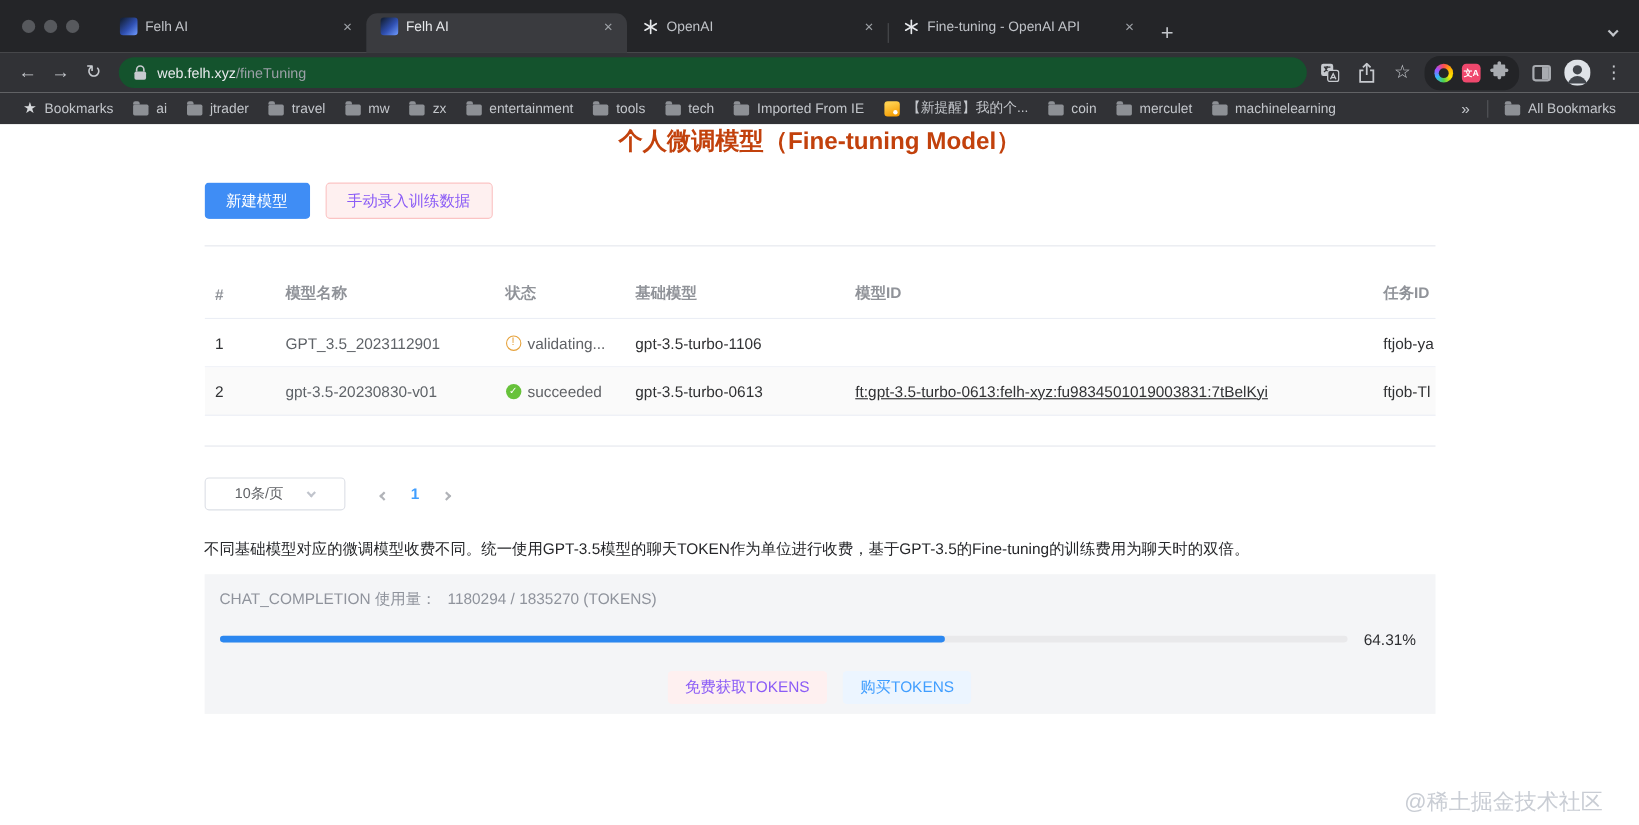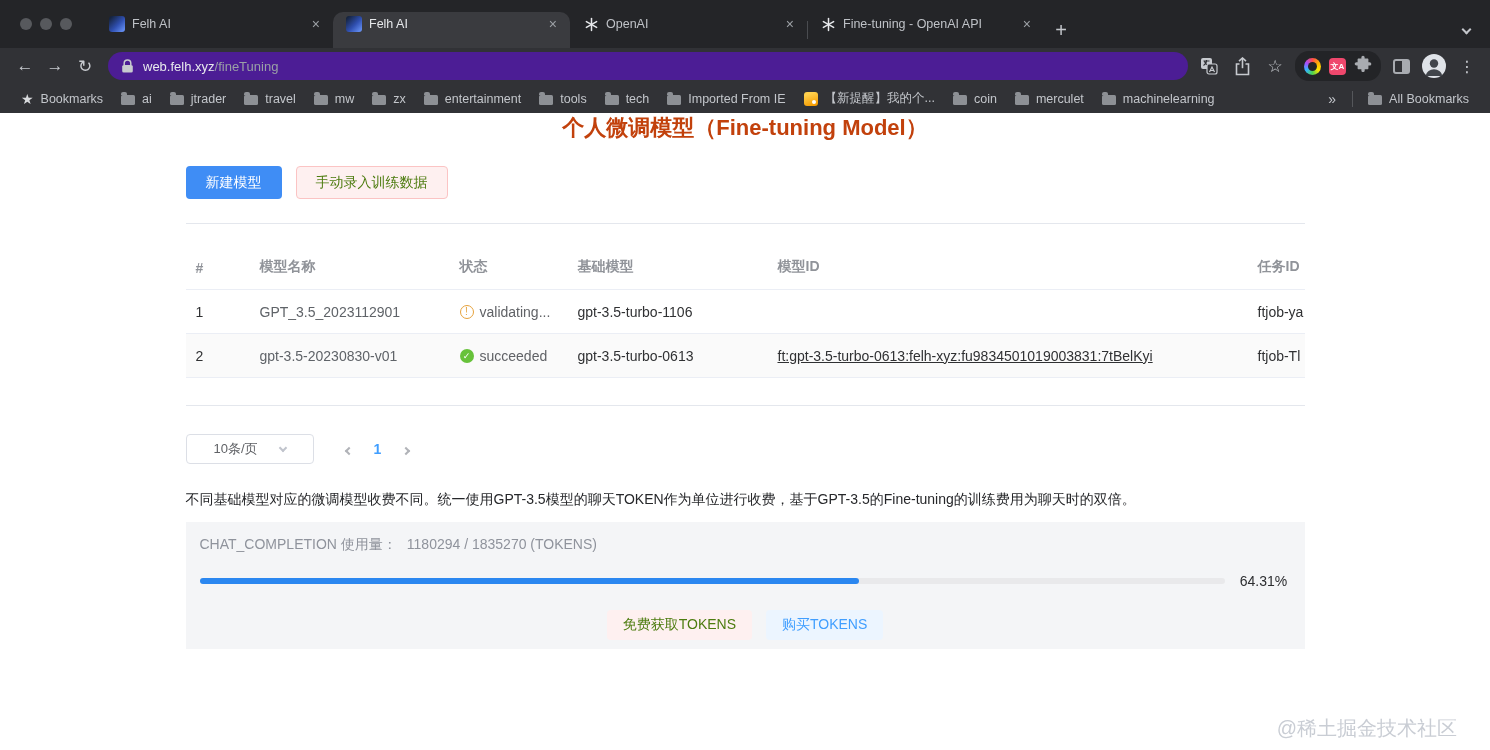--- a/index.html
+++ b/index.html
@@ -19,21 +19,21 @@
   .favicon-felh { width:16px; height:16px; border-radius:3px; flex:none; background:linear-gradient(135deg,#16243f 10%,#2f4fb0 55%,#6f9bff 100%); }
   .favicon-openai { width:16px; height:16px; flex:none; display:flex; align-items:center; justify-content:center; }
   .newtab { width:34px; height:36px; display:flex; align-items:center; justify-content:center; color:#c3c6cb; font-size:20px; }
   .strip-chev { position:absolute; right:20px; top:19px; }
   .chev { display:inline-block; width:7px; height:7px; border-right:2px solid #c3c6cb; border-bottom:2px solid #c3c6cb; transform:rotate(45deg); }
   .chev.left { transform:rotate(135deg); }
   .chev.right { transform:rotate(-45deg); }
 
   .toolbar { height:36px; background:#313236; display:flex; align-items:center; padding:0 10px; }
   .nav-ic { width:30px; height:28px; display:flex; align-items:center; justify-content:center; color:#c7cacf; font-size:17px; border-radius:50%; }
-  .urlbar { flex:1; height:28px; background:#4c1d95; border-radius:14px; display:flex; align-items:center; padding:0 13px; margin:0 8px; font-size:13px; }
+  .urlbar { flex:1; height:28px; background:#14532d; border-radius:14px; display:flex; align-items:center; padding:0 13px; margin:0 8px; font-size:13px; }
   .urlbar svg { margin-right:9px; }
   .url-host { color:#e8eaed; }
   .url-path { color:#9aa0a6; }
   .tb-icons { display:flex; align-items:center; gap:7px; }
   .tb-ic { width:26px; height:26px; display:flex; align-items:center; justify-content:center; }
   .star-glyph { color:#c7cacf; font-size:17px; }
   .ext-pill { display:flex; align-items:center; gap:8px; background:#232427; border-radius:14px; padding:4px 9px; }
   .rainbow { width:17px; height:17px; border-radius:50%; background:conic-gradient(#ff4d4d,#ffb300,#ffe600,#4dd24d,#33b5ff,#a64dff,#ff4d4d); position:relative; }
   .rainbow::after { content:""; position:absolute; inset:4px; border-radius:50%; background:#232427; }
   .pinkext { width:17px; height:17px; border-radius:4px; background:#ef486d; color:#fff; font-size:8px; display:flex; align-items:center; justify-content:center; font-weight:bold; }
@@ -52,21 +52,21 @@
   .bm-sep { width:1px; height:16px; background:#55575b; margin:0 6px; }
 
   
   .content { position:relative; height:637px; background:#fff; }
   .page { width:1119px; margin:0 auto; }
   .page-title { text-align:center; font-size:22px; font-weight:700; color:#c2410c; }
 
   .btn-row { margin-top:23px; display:flex; gap:14px; }
   .btn { height:33px; padding:0 19px; border-radius:4px; font-size:14px; display:inline-flex; align-items:center; border:1px solid transparent; cursor:pointer; white-space:nowrap; }
   .btn-primary { background:#3f8df5; color:#fff; }
-  .btn-danger-plain { background:#fef0f0; color:#4d7c0f; border-color:#fbc4c4; }
+  .btn-danger-plain { background:#fef0f0; color:#8b5cf6; border-color:#fbc4c4; }
   .btn-warning-plain { background:#fdf6ec; color:#e6a23c; border-color:#f5dab1; }
   .btn-primary-plain { background:#ecf5ff; color:#409eff; border-color:#a3d0fd; }
 
   .table-wrap { margin-top:24px; border-top:1px solid #e4e7ed; border-bottom:1px solid #e4e7ed; padding-bottom:27px; overflow:hidden; width:1119px; }
   .t-grid { display:grid; grid-template-columns:64px 200px 118px 200px 480px 220px; width:1282px; }
   .t-grid > div { padding:0 10px; font-size:14px; overflow:hidden; white-space:nowrap; }
   .t-header { height:66px; align-items:end; padding-bottom:13px; border-bottom:1px solid #ebeef5; }
   .t-header > div { color:#909399; font-weight:600; }
   .t-row { height:44px; align-items:center; border-bottom:1px solid #ebeef5; color:#303133; }
   .t-row > div { display:flex; align-items:center; height:100%; }

